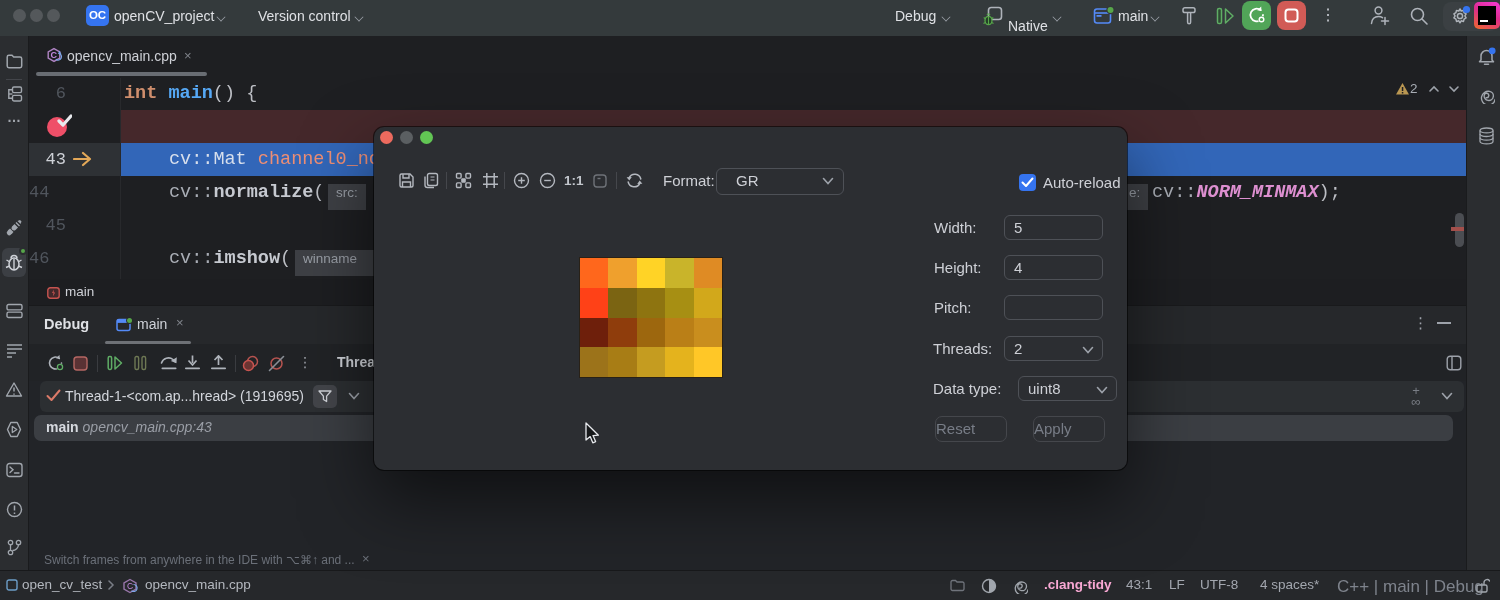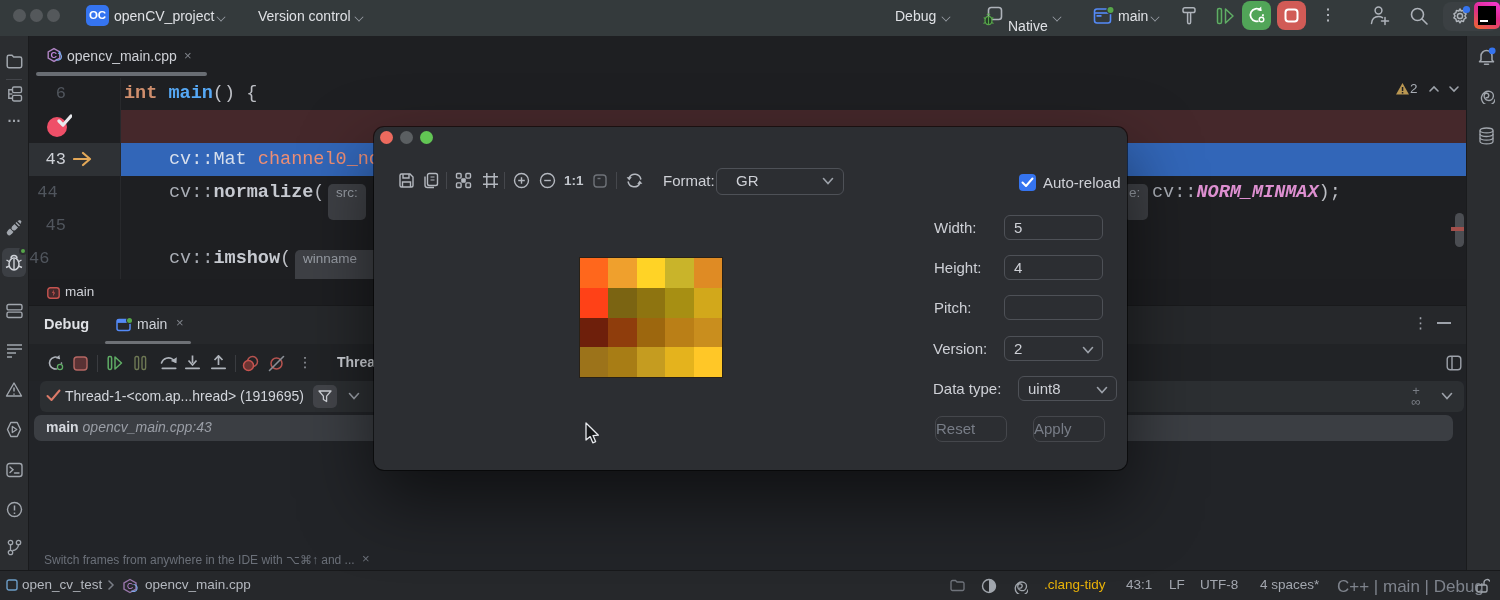--- a/index.html
+++ b/index.html
@@ -4,22 +4,22 @@
 <style>
   html,body{margin:0;padding:0;background:#1E1F22;}
   #app{position:relative;width:1500px;height:600px;overflow:hidden;
        font-family:"Liberation Sans",sans-serif;background:#1E1F22;}
   .abs{position:absolute;}
   .mono{font-family:"Liberation Mono",monospace;}
   svg{display:block;}
   .chev{width:9px;height:9px;}
   .chev::before{content:"";position:absolute;left:0;top:2px;width:7px;height:7px;
     border-right:1.6px solid #9DA2AA;border-bottom:1.6px solid #9DA2AA;transform:rotate(45deg) scale(.8);}
-  .pill{position:absolute;background:#3E4045;border-radius:5px;color:#989DA5;
-    font-family:"Liberation Sans",sans-serif;font-size:13.5px;line-height:18px;height:36px;padding:0 8px;}
+  .pill{position:absolute;background:#3E4045;border-radius:0;color:#989DA5;
+    font-family:"Liberation Sans",sans-serif;font-size:13.5px;line-height:18px;height:26px;padding:0 8px;}
   .fld{width:97px;height:23px;border:1px solid #4E5157;border-radius:6px;background:#2C2E32;}
   .fld span{position:absolute;left:9px;top:3px;color:#CED0D6;font-size:15px;}
   .btn{width:70px;height:24px;border:1px solid #45474C;border-radius:7px;color:#787D87;
        font-size:15px;text-align:left;line-height:24px;}
   #grid div{position:absolute;width:29px;height:30px;}
 </style>
 </head>
 <body>
 <div id="app">
 
@@ -190,21 +190,21 @@
   <div class="abs" id="editor" style="left:29px;top:78px;width:1437px;height:201px;background:#1E1F22;overflow:hidden;">
 
     <div class="abs" style="left:91px;top:32px;width:1346px;height:33px;background:#45282B;"></div>
     <div class="abs" style="left:0px;top:65px;width:91px;height:33px;background:#2E3135;"></div>
     <div class="abs" style="left:91px;top:65px;width:1346px;height:33px;background:#3266B8;"></div>
 
     <div class="abs" style="left:91px;top:0;width:1px;height:201px;background:#28292C;"></div>
 
     <div class="abs mono" style="left:0;top:6px;width:37px;text-align:right;color:#50555D;font-size:17px;line-height:20px;">6</div>
     <div class="abs mono" style="left:0;top:72px;width:37px;text-align:right;color:#CFD2D8;font-size:17px;line-height:20px;">43</div>
-    <div class="abs mono" style="left:0;top:105px;width:37px;text-align:center;color:#50555D;font-size:17px;line-height:20px;">44</div>
+    <div class="abs mono" style="left:0;top:105px;width:37px;text-align:left;color:#50555D;font-size:17px;line-height:20px;">44</div>
     <div class="abs mono" style="left:0;top:138px;width:37px;text-align:right;color:#50555D;font-size:17px;line-height:20px;">45</div>
     <div class="abs mono" style="left:0;top:171px;width:37px;color:#50555D;font-size:17px;line-height:20px;">46</div>
 
     <svg class="abs" style="left:17px;top:36px;" width="26" height="26" viewBox="0 0 26 26">
       <circle cx="11" cy="13" r="10" fill="#EF4F68"></circle>
       <path d="M 13 7 L 17 11 L 25 2" stroke="#E8EAEE" stroke-width="3.2" fill="none" stroke-linecap="round" stroke-linejoin="round"></path>
     </svg>
 
     <svg class="abs" style="left:44px;top:72px;" width="20" height="18" viewBox="0 0 20 18">
       <path d="M1 9 H16 M10 3 L17 9 L10 15" stroke="#E3A858" stroke-width="2.2" fill="none" stroke-linecap="round" stroke-linejoin="round"></path>
@@ -381,21 +381,21 @@
     <svg class="abs" style="left:950px;top:8px;" width="15" height="13" viewBox="0 0 15 13">
         <path d="M1 3 a1.5 1.5 0 0 1 1.5-1.5 H5.5 L7 3 H12.5 A1.5 1.5 0 0 1 14 4.5 V10 a1.5 1.5 0 0 1 -1.5 1.5 H2.5 A1.5 1.5 0 0 1 1 10 Z" fill="none" stroke="#70747C" stroke-width="1.3"></path>
       </svg>
     <svg class="abs" style="left:981px;top:7px;" width="16" height="16" viewBox="0 0 16 16">
       <circle cx="8" cy="8" r="6.5" fill="none" stroke="#A1A6AD" stroke-width="1.4"></circle>
       <path d="M8 1.5 a6.5 6.5 0 0 1 0 13 Z" fill="#A1A6AD"></path>
     </svg>
     <svg class="abs" style="left:1012px;top:7px;" width="16" height="16" viewBox="0 0 17 17">
       <path d="M8.5 8.5 m2.3 0 a2.3 2.3 0 1 0 -2.3 2.3 a4.6 4.6 0 1 0 -4.6 -4.6 a6.9 6.9 0 1 0 6.9 -6.9" transform="rotate(100 8.5 8.5)" stroke="#A1A6AD" stroke-width="1.4" fill="none" stroke-linecap="round"></path>
     </svg>
-    <div class="abs" style="left:1044px;top:6px;color:#eab308;font-size:13.5px;">.clang-tidy</div>
+    <div class="abs" style="left:1044px;top:6px;color:#f9a8d4;font-size:13.5px;font-weight:bold;">.clang-tidy</div>
     <div class="abs" style="left:1126px;top:6px;color:#A3A7AF;font-size:13.5px;">43:1</div>
     <div class="abs" style="left:1169px;top:6px;color:#A3A7AF;font-size:13.5px;">LF</div>
     <div class="abs" style="left:1200px;top:6px;color:#A3A7AF;font-size:13.5px;">UTF-8</div>
     <div class="abs" style="left:1260px;top:6px;color:#A3A7AF;font-size:13.5px;">4 spaces*</div>
     <div class="abs" style="left:1337px;top:6px;color:#7E838C;font-size:17px;">C++ | main | Debug</div>
     <svg class="abs" style="left:1475px;top:7px;" width="15" height="16" viewBox="0 0 15 16">
       <rect x="2" y="7" width="10" height="7" rx="1.5" fill="none" stroke="#A1A6AD" stroke-width="1.4"></rect>
       <path d="M9 7 V4.5 a3 3 0 0 1 5.8 -1" stroke="#A1A6AD" stroke-width="1.4" fill="none"></path>
     </svg>
   </div>
@@ -490,21 +490,21 @@
         <span>5</span>
       </div>
     <div class="abs" style="left:560px;top:132px;color:#CED0D6;font-size:15px;">Height:</div>
     <div class="abs fld" style="left:630px;top:128px;">
         <span>4</span>
       </div>
     <div class="abs" style="left:560px;top:172px;color:#CED0D6;font-size:15px;">Pitch:</div>
     <div class="abs fld" style="left:630px;top:168px;">
         <span></span>
       </div>
-    <div class="abs" style="left:559px;top:213px;color:#CED0D6;font-size:15px;">Version:</div>
+    <div class="abs" style="left:559px;top:213px;color:#CED0D6;font-size:15px;">Threads:</div>
     <div class="abs fld" style="left:630px;top:209px;">
         <span>2</span>
       <svg style="position:absolute;right:8px;top:9px;" width="12" height="9" viewBox="0 0 12 9">
           <path d="M1.5 1.5 L6 6.5 L10.5 1.5" stroke="#9DA2AA" stroke-width="1.6" fill="none" stroke-linecap="round"></path>
         </svg>
     </div>
     <div class="abs" style="left:559px;top:253px;color:#CED0D6;font-size:15px;">Data type:</div>
     <div class="abs fld" style="left:644px;top:249px;">
         <span>uint8</span>
       <svg style="position:absolute;right:8px;top:9px;" width="12" height="9" viewBox="0 0 12 9">

